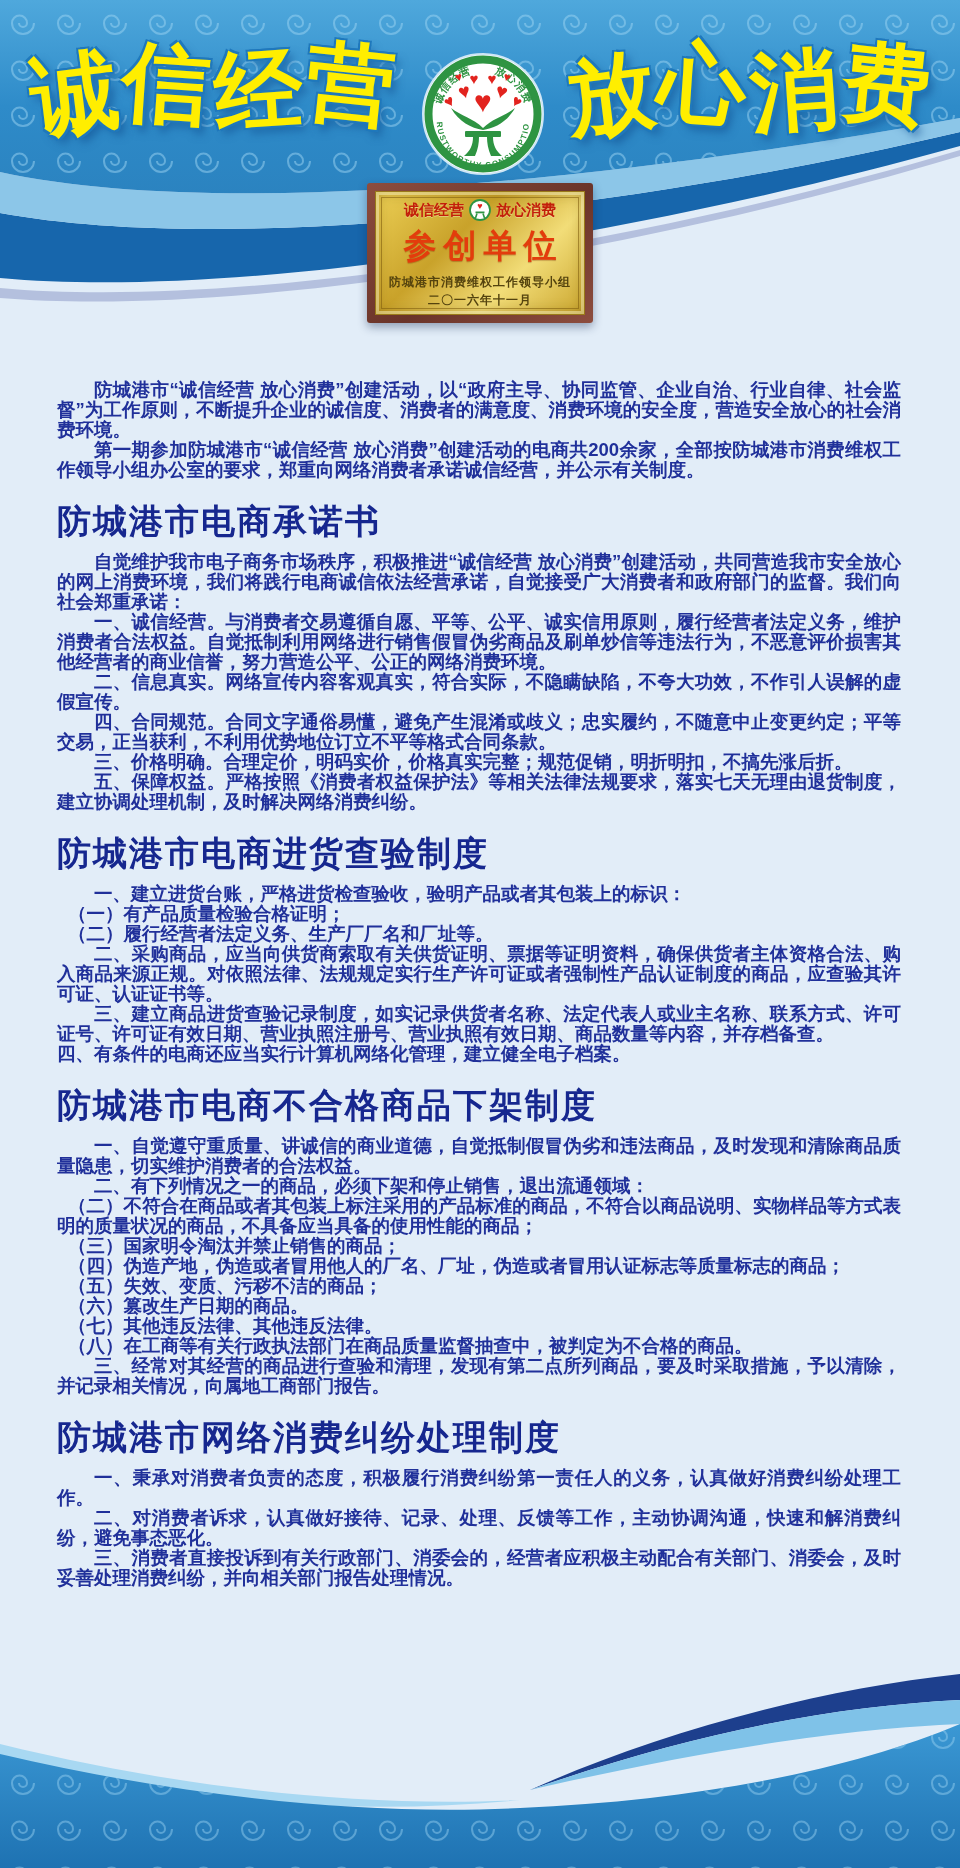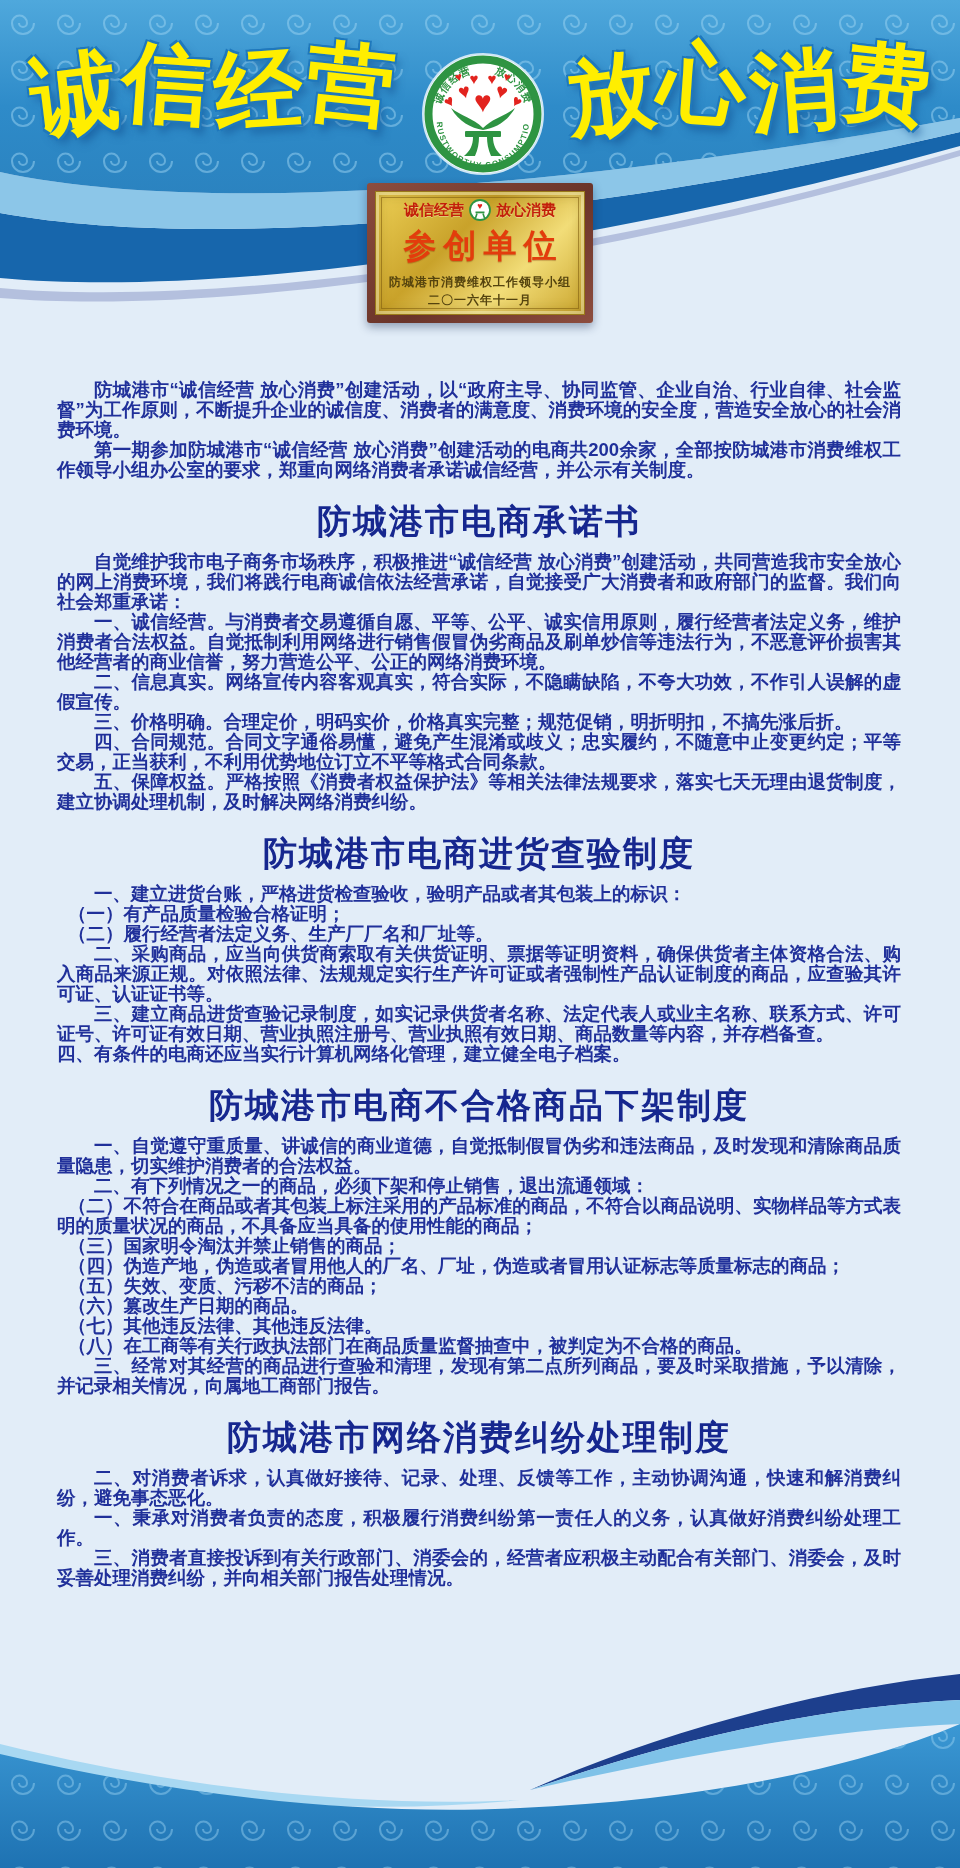--- a/index.html
+++ b/index.html
@@ -61,21 +61,21 @@
   .content{position:relative;z-index:1;padding:380px 59px 0 57px;}
   .body-p{
     margin:0;font-size:18.5px;line-height:20px;font-weight:bold;
     color:#20309a;text-align:justify;
   }
   .p-indent{text-indent:2em;}
   .p-item{text-indent:0.6em;}
   .p-flush{text-indent:0;}
   .sec-title{
     margin:22px 0 12px;font-size:34px;line-height:38px;font-weight:900;
-    color:#16278f;text-align:center;letter-spacing:2px;
+    color:#16278f;letter-spacing:2px;
   }
 </style>
 </head>
 <body>
 
 <div class="poster">
 
   <svg class="hdr-svg" width="960" height="345" viewBox="0 0 960 345">
     <defs>
       <linearGradient id="gHdr" x1="0" y1="0" x2="0" y2="1">
@@ -153,44 +153,44 @@
     </div>
   </div>
 
   <div class="content">
       <p class="body-p p-indent">防城港市“诚信经营 放心消费”创建活动，以“政府主导、协同监管、企业自治、行业自律、社会监督”为工作原则，不断提升企业的诚信度、消费者的满意度、消费环境的安全度，营造安全放心的社会消费环境。</p>
       <p class="body-p p-indent">第一期参加防城港市“诚信经营 放心消费”创建活动的电商共200余家，全部按防城港市消费维权工作领导小组办公室的要求，郑重向网络消费者承诺诚信经营，并公示有关制度。</p>
       <h2 class="sec-title">防城港市电商承诺书</h2>
       <p class="body-p p-indent">自觉维护我市电子商务市场秩序，积极推进“诚信经营 放心消费”创建活动，共同营造我市安全放心的网上消费环境，我们将践行电商诚信依法经营承诺，自觉接受广大消费者和政府部门的监督。我们向社会郑重承诺：</p>
       <p class="body-p p-indent">一、诚信经营。与消费者交易遵循自愿、平等、公平、诚实信用原则，履行经营者法定义务，维护消费者合法权益。自觉抵制利用网络进行销售假冒伪劣商品及刷单炒信等违法行为，不恶意评价损害其他经营者的商业信誉，努力营造公平、公正的网络消费环境。</p>
       <p class="body-p p-indent">二、信息真实。网络宣传内容客观真实，符合实际，不隐瞒缺陷，不夸大功效，不作引人误解的虚假宣传。</p>
+      <p class="body-p p-indent">四、合同规范。合同文字通俗易懂，避免产生混淆或歧义；忠实履约，不随意中止变更约定；平等交易，正当获利，不利用优势地位订立不平等格式合同条款。</p>
       <p class="body-p p-indent">三、价格明确。合理定价，明码实价，价格真实完整；规范促销，明折明扣，不搞先涨后折。</p>
-      <p class="body-p p-indent">四、合同规范。合同文字通俗易懂，避免产生混淆或歧义；忠实履约，不随意中止变更约定；平等交易，正当获利，不利用优势地位订立不平等格式合同条款。</p>
       <p class="body-p p-indent">五、保障权益。严格按照《消费者权益保护法》等相关法律法规要求，落实七天无理由退货制度，建立协调处理机制，及时解决网络消费纠纷。</p>
       <h2 class="sec-title">防城港市电商进货查验制度</h2>
       <p class="body-p p-indent">一、建立进货台账，严格进货检查验收，验明产品或者其包装上的标识：</p>
       <p class="body-p p-item">（一）有产品质量检验合格证明；</p>
       <p class="body-p p-item">（二）履行经营者法定义务、生产厂厂名和厂址等。</p>
       <p class="body-p p-indent">二、采购商品，应当向供货商索取有关供货证明、票据等证明资料，确保供货者主体资格合法、购入商品来源正规。对依照法律、法规规定实行生产许可证或者强制性产品认证制度的商品，应查验其许可证、认证证书等。</p>
       <p class="body-p p-indent">三、建立商品进货查验记录制度，如实记录供货者名称、法定代表人或业主名称、联系方式、许可证号、许可证有效日期、营业执照注册号、营业执照有效日期、商品数量等内容，并存档备查。</p>
       <p class="body-p p-flush">四、有条件的电商还应当实行计算机网络化管理，建立健全电子档案。</p>
       <h2 class="sec-title">防城港市电商不合格商品下架制度</h2>
       <p class="body-p p-indent">一、自觉遵守重质量、讲诚信的商业道德，自觉抵制假冒伪劣和违法商品，及时发现和清除商品质量隐患，切实维护消费者的合法权益。</p>
       <p class="body-p p-indent">二、有下列情况之一的商品，必须下架和停止销售，退出流通领域：</p>
       <p class="body-p p-item">（二）不符合在商品或者其包装上标注采用的产品标准的商品，不符合以商品说明、实物样品等方式表明的质量状况的商品，不具备应当具备的使用性能的商品；</p>
       <p class="body-p p-item">（三）国家明令淘汰并禁止销售的商品；</p>
       <p class="body-p p-item">（四）伪造产地，伪造或者冒用他人的厂名、厂址，伪造或者冒用认证标志等质量标志的商品；</p>
       <p class="body-p p-item">（五）失效、变质、污秽不洁的商品；</p>
       <p class="body-p p-item">（六）篡改生产日期的商品。</p>
       <p class="body-p p-item">（七）其他违反法律、其他违反法律。</p>
       <p class="body-p p-item">（八）在工商等有关行政执法部门在商品质量监督抽查中，被判定为不合格的商品。</p>
       <p class="body-p p-indent">三、经常对其经营的商品进行查验和清理，发现有第二点所列商品，要及时采取措施，予以清除，并记录相关情况，向属地工商部门报告。</p>
       <h2 class="sec-title">防城港市网络消费纠纷处理制度</h2>
+      <p class="body-p p-indent">一、秉承对消费者负责的态度，积极履行消费纠纷第一责任人的义务，认真做好消费纠纷处理工作。</p>
       <p class="body-p p-indent">二、对消费者诉求，认真做好接待、记录、处理、反馈等工作，主动协调沟通，快速和解消费纠纷，避免事态恶化。</p>
-      <p class="body-p p-indent">一、秉承对消费者负责的态度，积极履行消费纠纷第一责任人的义务，认真做好消费纠纷处理工作。</p>
       <p class="body-p p-indent">三、消费者直接投诉到有关行政部门、消委会的，经营者应积极主动配合有关部门、消委会，及时妥善处理消费纠纷，并向相关部门报告处理情况。</p>
     </div>
 
   <svg class="ftr-svg" width="960" height="200" viewBox="0 0 960 200">
     <defs>
       <linearGradient id="gFoot" x1="0" y1="0" x2="0" y2="1">
         <stop offset="0" stop-color="#3b98d4"></stop>
         <stop offset="1" stop-color="#1e72b2"></stop>
       </linearGradient>
       <pattern id="pSpiralF" width="46" height="46" patternUnits="userSpaceOnUse">

